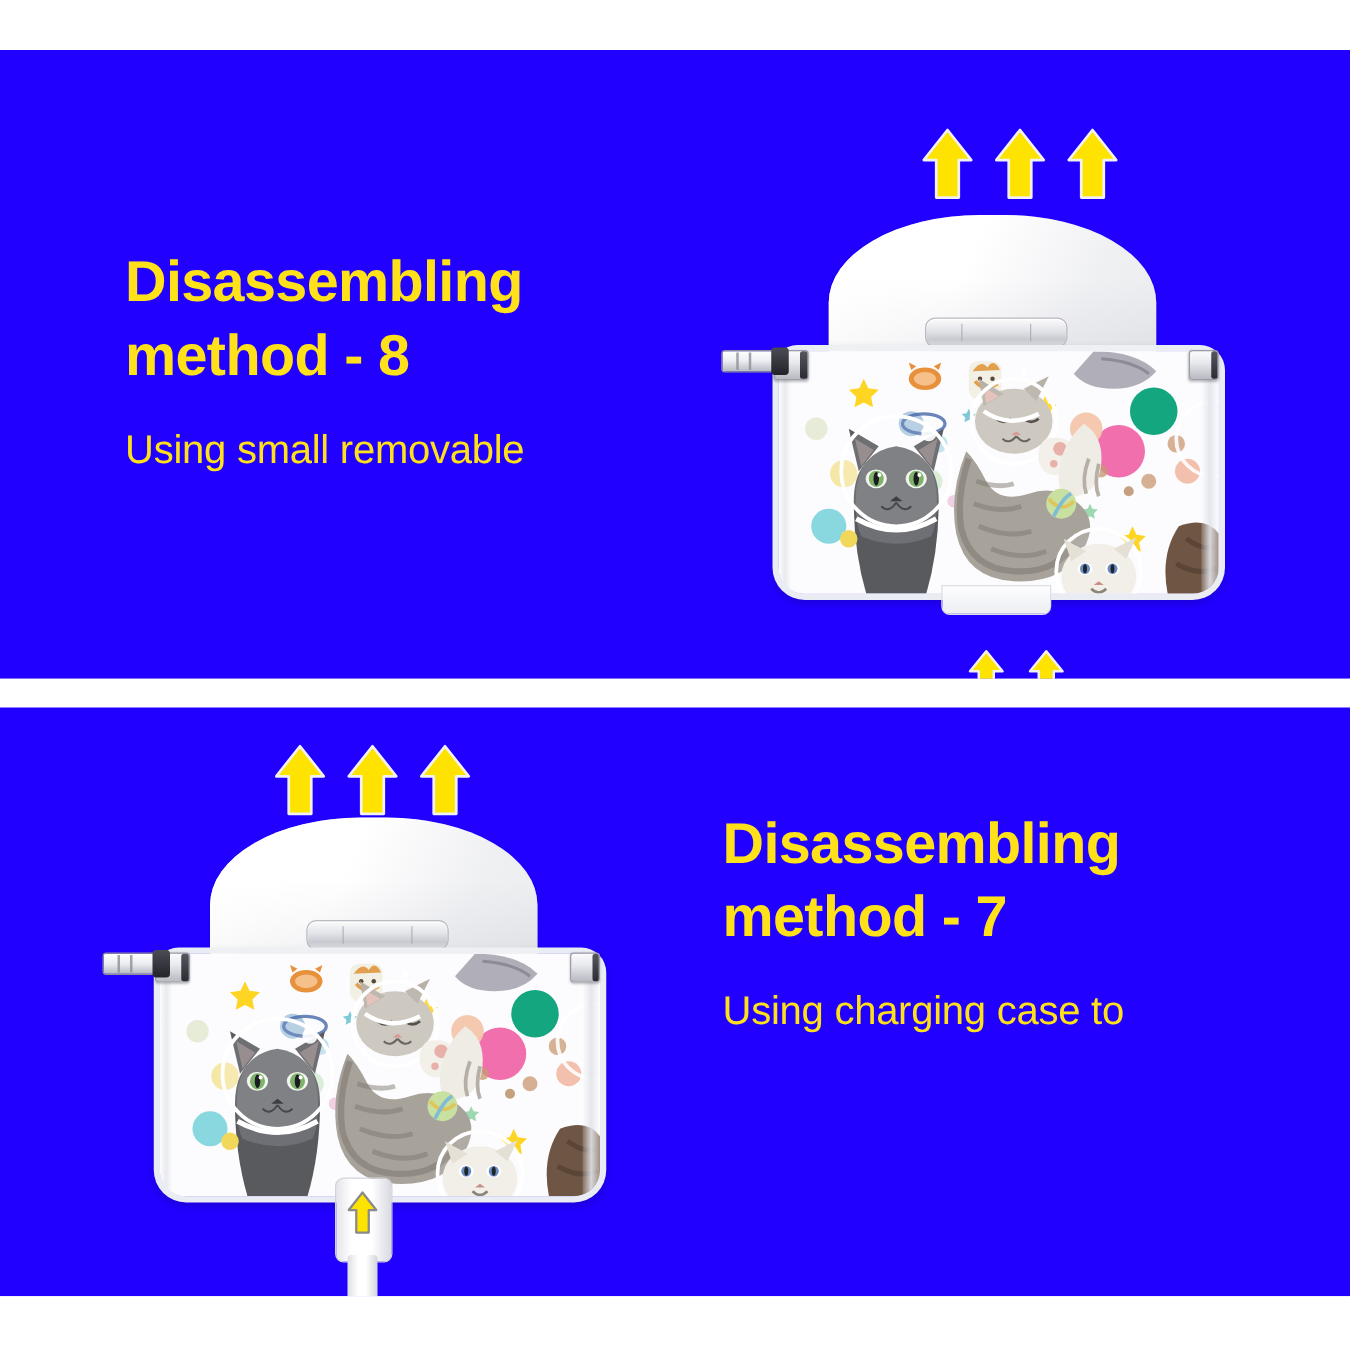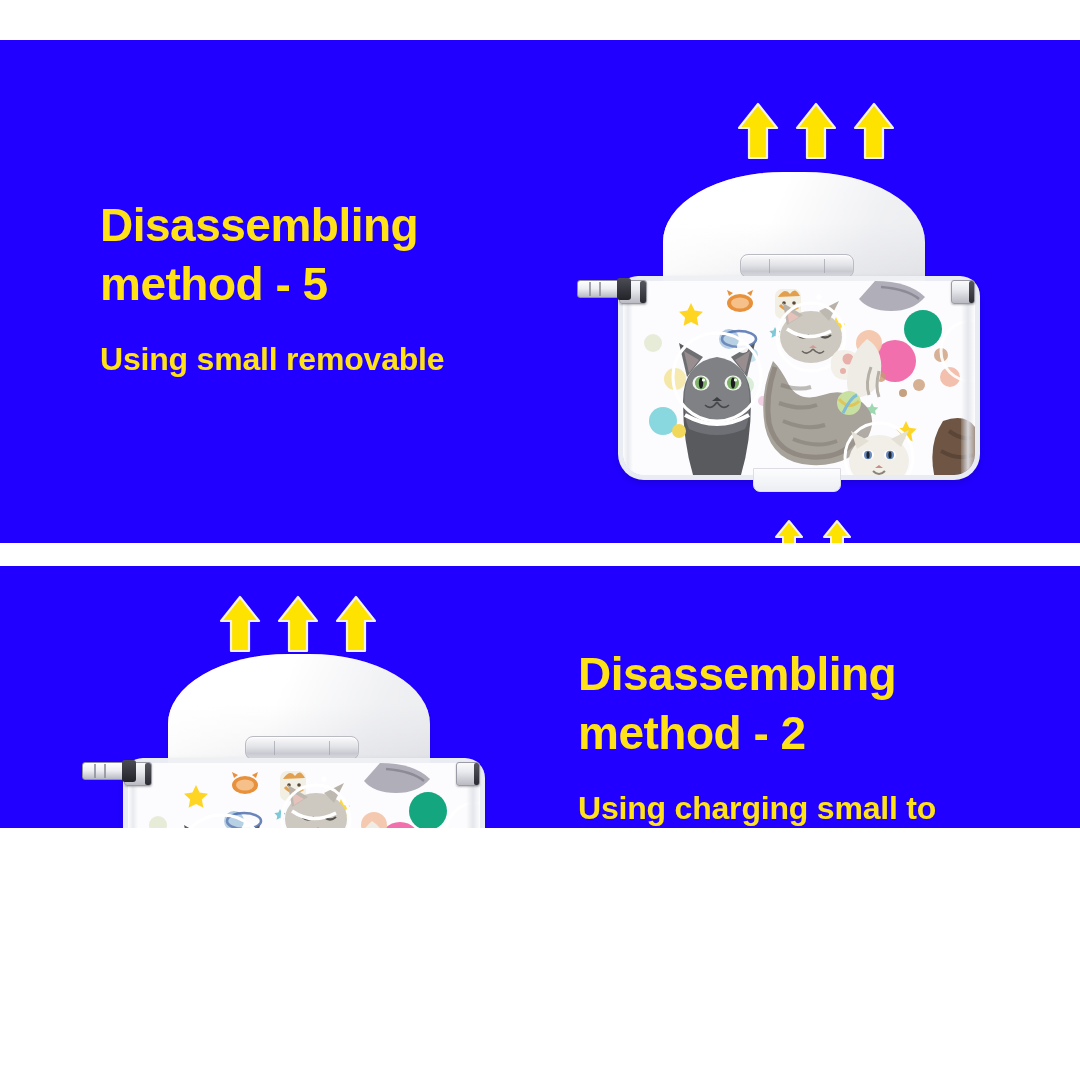--- a/index.html
+++ b/index.html
@@ -1,33 +1,33 @@
 <!DOCTYPE html>
 <html><head>
 <meta charset="utf-8">
 <style>
   html,body{margin:0;padding:0;background:#ffffff;}
   body{width:1080px;height:1080px;overflow:hidden;font-family:"Liberation Sans",sans-serif;}
 
-  #stage{position:relative;width:1080px;height:828px;background:#fdfdfd;overflow:hidden;}
+  #stage{position:relative;width:1080px;height:1080px;background:#fdfdfd;overflow:hidden;}
 
   
   .panel{position:absolute;left:0;width:1080px;background:#2100ff;overflow:hidden;}
   #panel-1{top:40px;height:503px;}
   #panel-2{top:566px;height:471px;}
 
   .divider{position:absolute;left:0;width:1080px;background:#ffffff;}
   #divider-mid{top:543px;height:23px;}
   #divider-top{top:0;height:40px;}
   #divider-bot{top:1037px;height:43px;}
 
   
   .textblock{position:absolute;color:#ffe11a;}
   .headline{font-size:46px;font-weight:bold;line-height:1.28;letter-spacing:-0.5px;}
-  .subline{font-size:32px;font-weight:bold;line-height:1.32;margin-top:24px;letter-spacing:-0.2px;}
+  .subline{font-size:32px;font-weight:normal;line-height:1.32;margin-top:24px;letter-spacing:-0.2px;}
 
   #text-1{left:100px;top:156px;width:470px;}
   #text-2{left:578px;top:645px;width:430px;}
 
   
   .arrow{position:absolute;}
   .arrow svg{display:block;overflow:visible;}
 
   
   .case-wrap{position:absolute;}
@@ -112,21 +112,21 @@
 
 <div id="stage">
 
   <div class="divider" id="divider-top"></div>
 
   <div class="panel" id="panel-1">
 
     <div class="textblock" id="text-1">
       <div class="headline">
         <div>Disassembling</div>
-        <div>method - 5</div>
+        <div>method - 8</div>
       </div>
       <div class="subline">
         <div>Using small removable</div>
       </div>
     </div>
 
     <div class="arrow" style="left:736px;top:62px;">
       <svg width="44" height="58" viewBox="0 0 44 58">
           <path d="M22 2 L41 26 L31 26 L31 56 L13 56 L13 26 L3 26 Z" fill="#ffe300" stroke="#f1f1f1" stroke-width="2.2" stroke-linejoin="round"></path>
         </svg>
@@ -337,24 +337,24 @@
     </div>
   </div>
 
   <div class="divider" id="divider-mid"></div>
 
   <div class="panel" id="panel-2">
 
     <div class="textblock" id="text-2" style="top:79px;">
       <div class="headline">
         <div>Disassembling</div>
-        <div>method - 2</div>
+        <div>method - 7</div>
       </div>
       <div class="subline">
-        <div>Using charging small to</div>
+        <div>Using charging case to</div>
       </div>
     </div>
 
     <div class="arrow" style="left:218px;top:29px;">
       <svg width="44" height="58" viewBox="0 0 44 58">
           <path d="M22 2 L41 26 L31 26 L31 56 L13 56 L13 26 L3 26 Z" fill="#ffe300" stroke="#f1f1f1" stroke-width="2.2" stroke-linejoin="round"></path>
         </svg>
     </div>
     <div class="arrow" style="left:276px;top:29px;">
       <svg width="44" height="58" viewBox="0 0 44 58">

